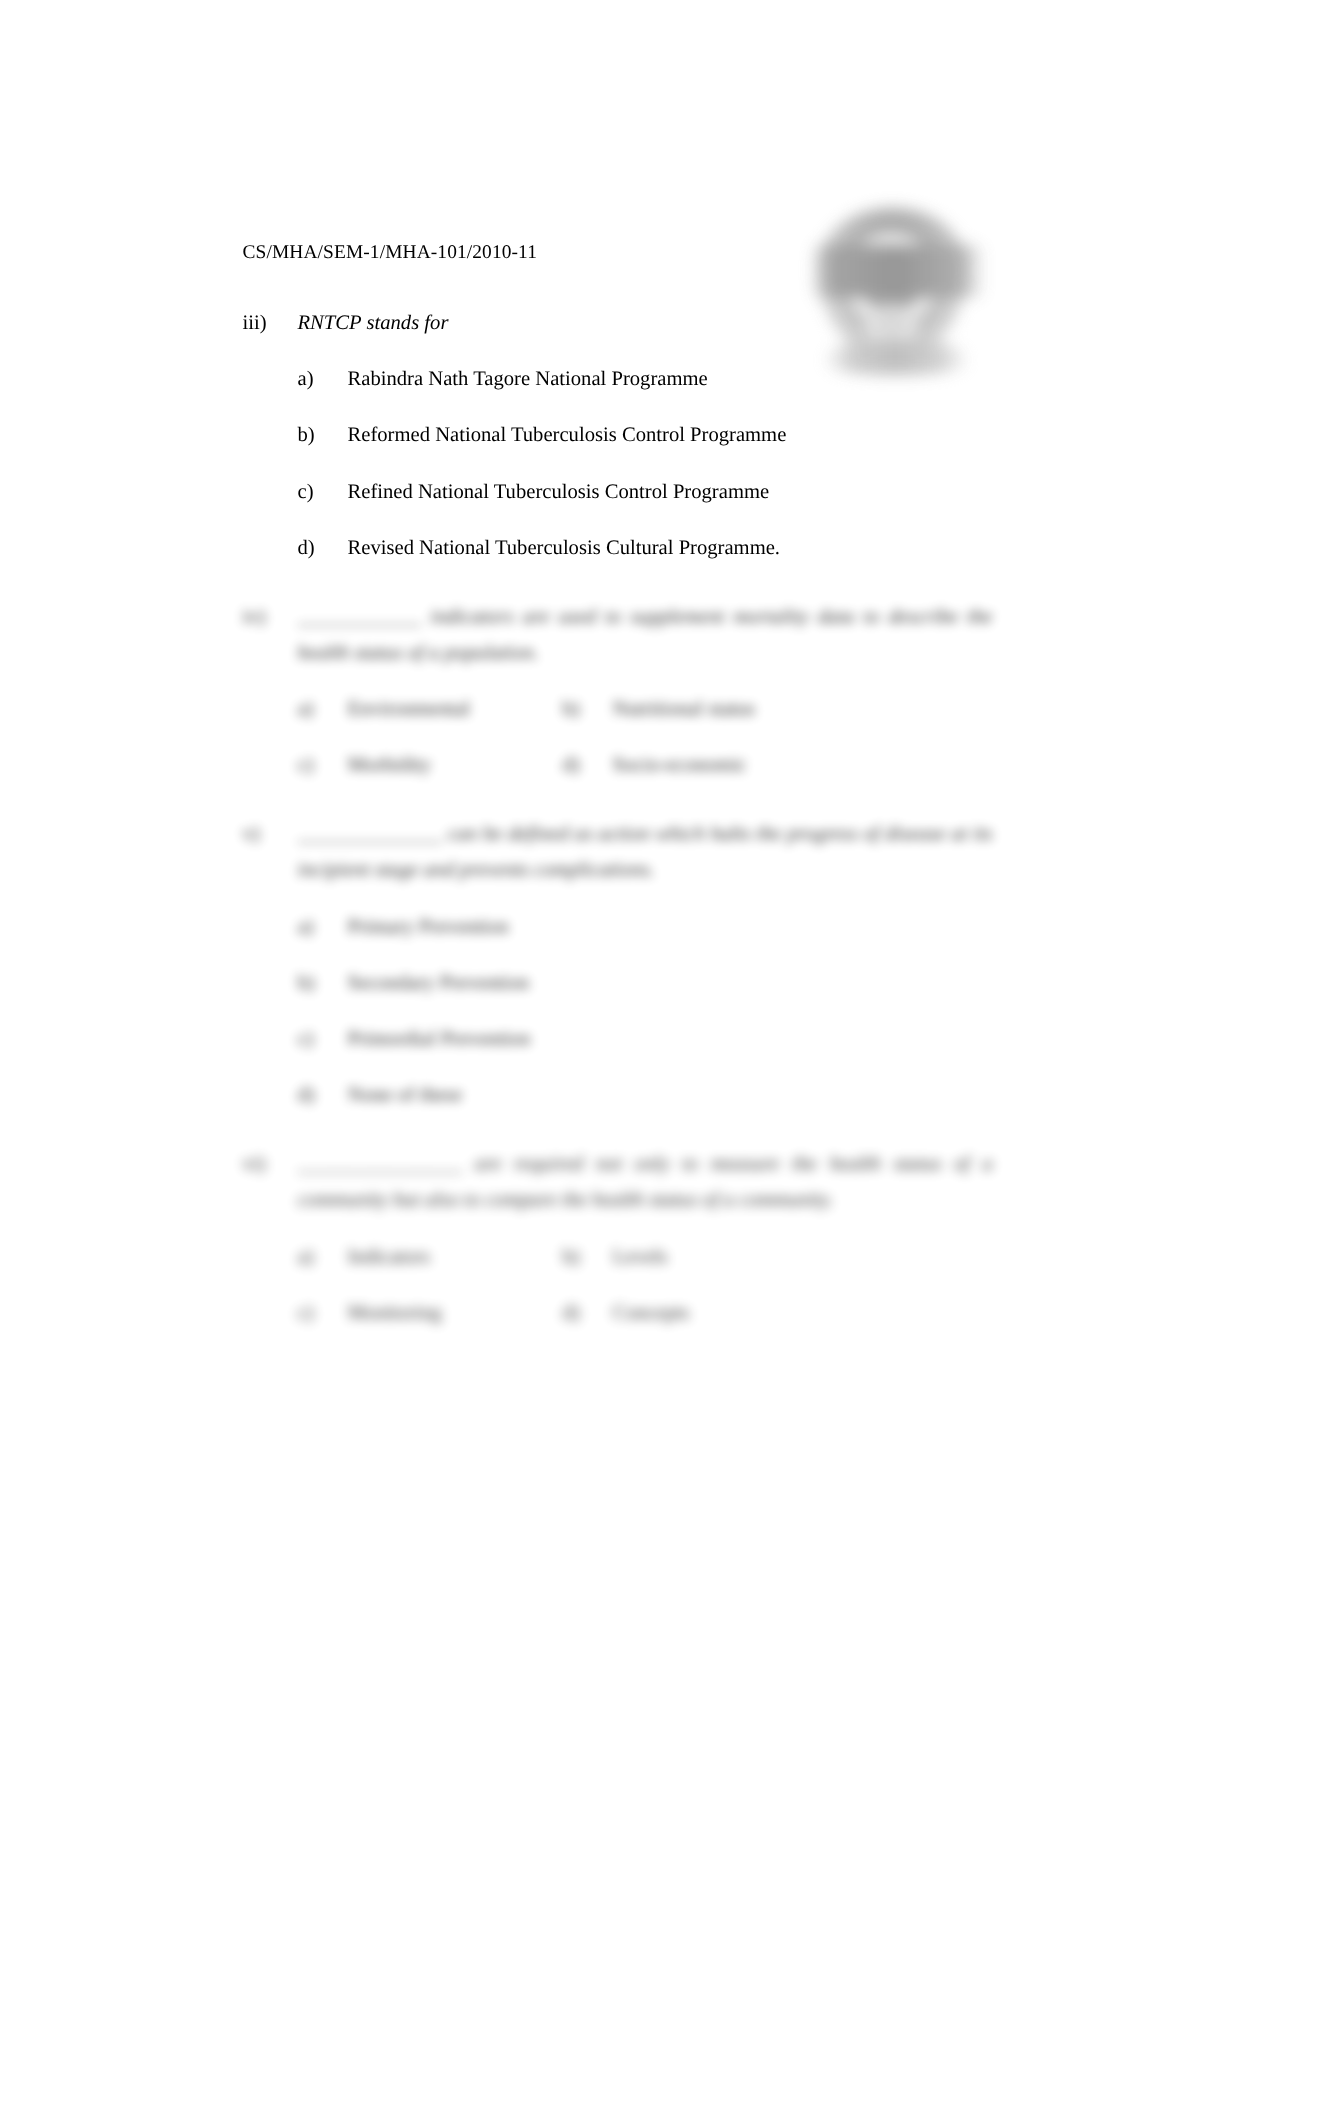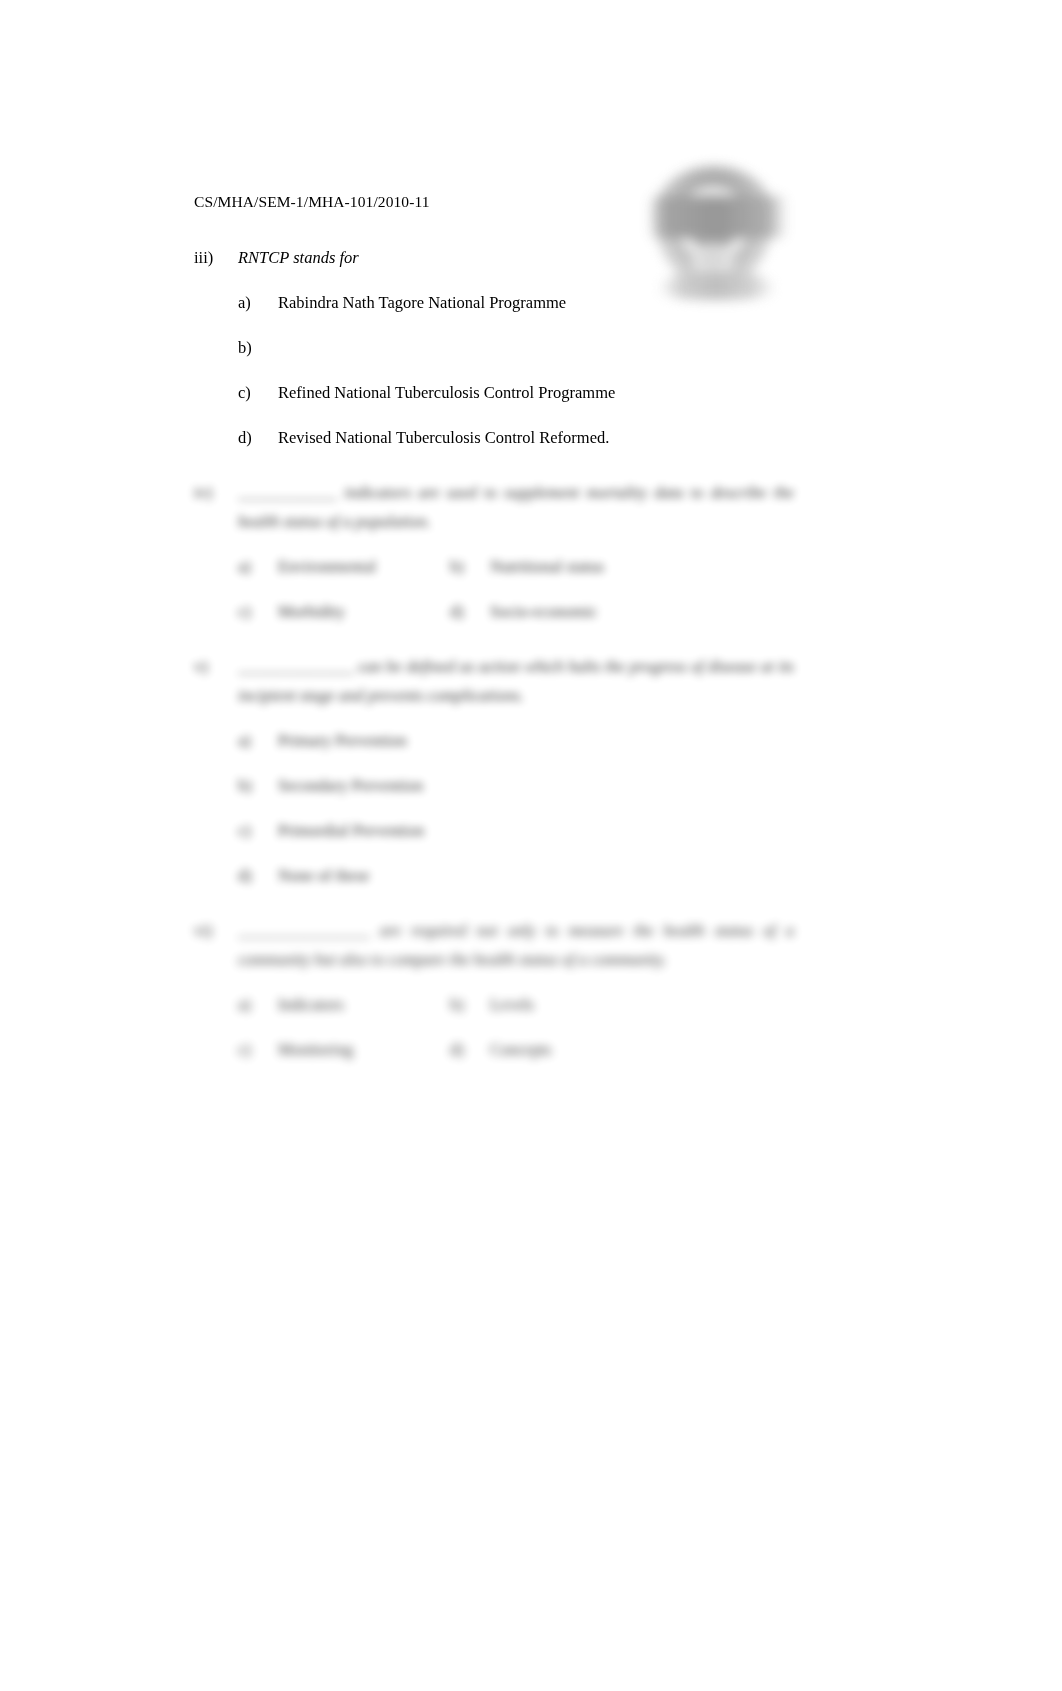--- a/index.html
+++ b/index.html
@@ -210,36 +210,37 @@
         <div class="opt-indent"></div>
         <div class="opt-marker">a)</div>
         <div class="opt-text">Rabindra Nath Tagore National Programme</div>
       </div>
 
       <div class="spacer-sm"></div>
 
       <div class="opt-row">
         <div class="opt-indent"></div>
         <div class="opt-marker">b)</div>
+        <div class="opt-text justify">Reformed National Tuberculosis Control Programme</div>
       </div>
 
       <div class="spacer-sm"></div>
 
       <div class="opt-row">
         <div class="opt-indent"></div>
         <div class="opt-marker">c)</div>
         <div class="opt-text">Refined National Tuberculosis Control Programme</div>
       </div>
 
       <div class="spacer-sm"></div>
 
       <div class="opt-row">
         <div class="opt-indent"></div>
         <div class="opt-marker">d)</div>
-        <div class="opt-text">Revised National Tuberculosis Control Reformed.</div>
+        <div class="opt-text">Revised National Tuberculosis Cultural Programme.</div>
       </div>
     </div>
 
     <div class="spacer-md"></div>
 
     <div class="question blurred">
       <div class="q-stem">
         <div class="q-marker">iv)</div>
         <div class="q-text justify">____________ indicators are used to supplement mortality data to describe the health status of a population.</div>
       </div>

